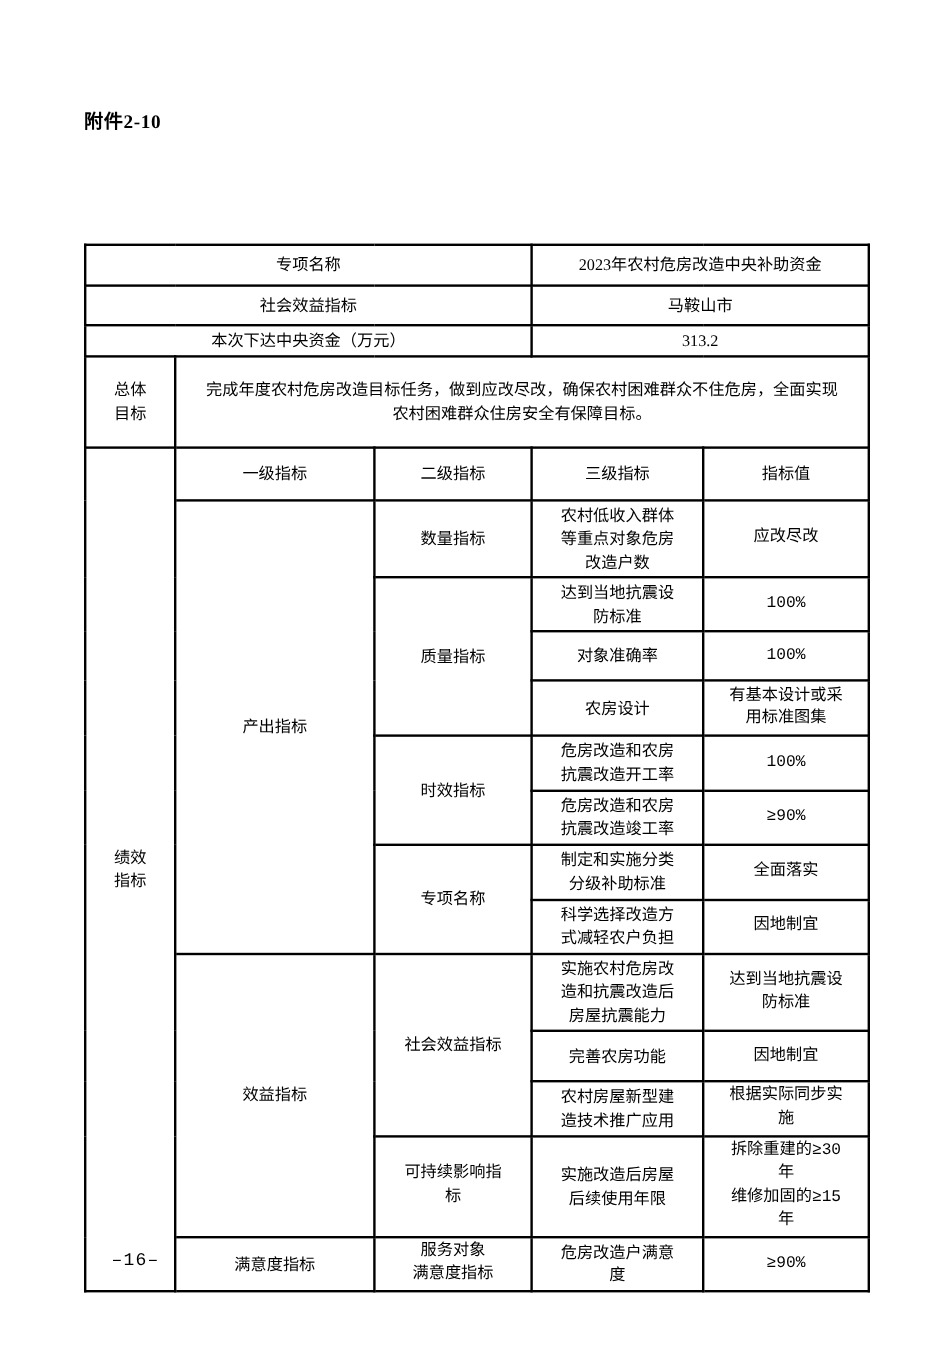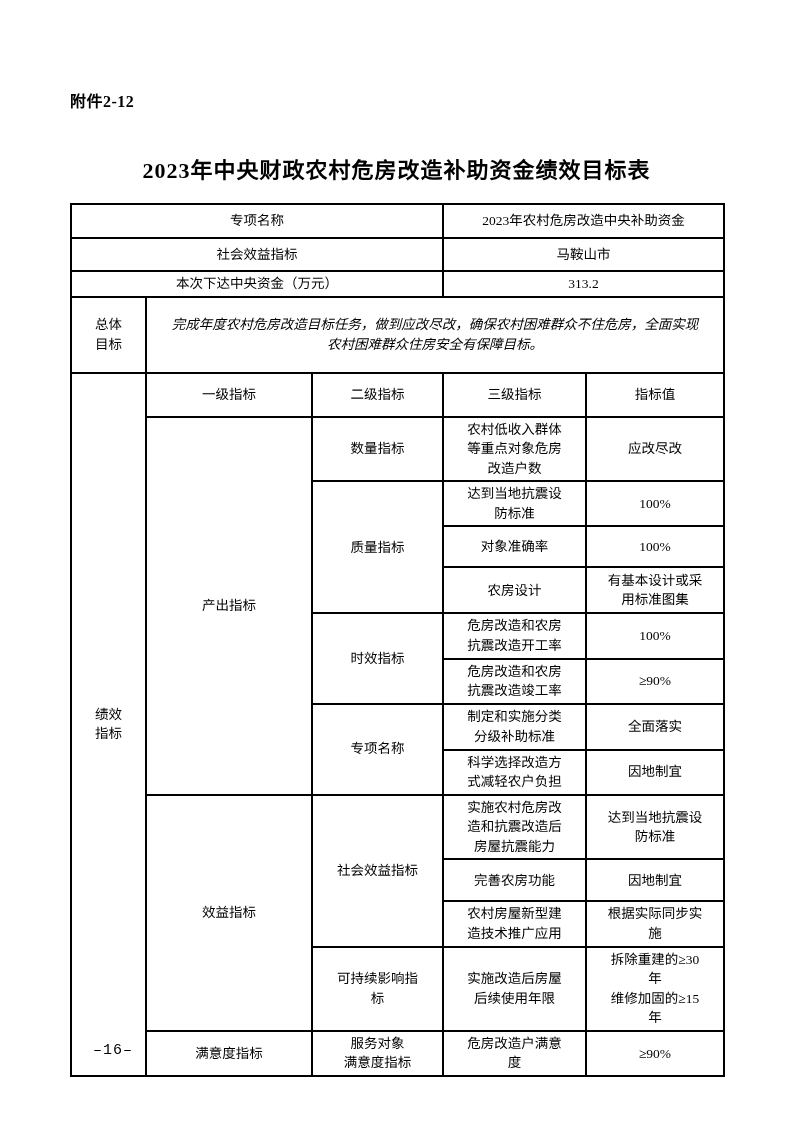--- a/index.html
+++ b/index.html
@@ -57,40 +57,38 @@
     text-align: left;
     padding-left: 5px;
     padding-right: 3px;
     border-radius: 18px;
   }
   td.goal-text {
     text-align: justify;
     text-justify: inter-ideograph;
     padding: 6px 8px;
     line-height: 1.65;
-    font-style: italic;
   }
-  td.preline { white-space: pre-line; }
+  td.preline { white-space: pre-line; font-family: Liberation Mono, monospace; }
   .page-number {
     position: absolute;
     left: 93px;
     top: 1042px;
     font-size: 15px;
     letter-spacing: 1px;
     font-family: Liberation Mono, monospace;
   }
 </style>
 </head>
 <body>
 
 <div class="page">
 
-  <div class="attachment">附件2-12</div>
+  <div class="attachment">附件2-10</div>
 
-  <div class="doc-title">2023年中央财政农村危房改造补助资金绩效目标表</div>
 
   <table class="main">
     <colgroup>
       <col style="width:75px">
       <col style="width:166px">
       <col style="width:131px">
       <col style="width:143px">
       <col style="width:138px">
     </colgroup>
     <tbody>

